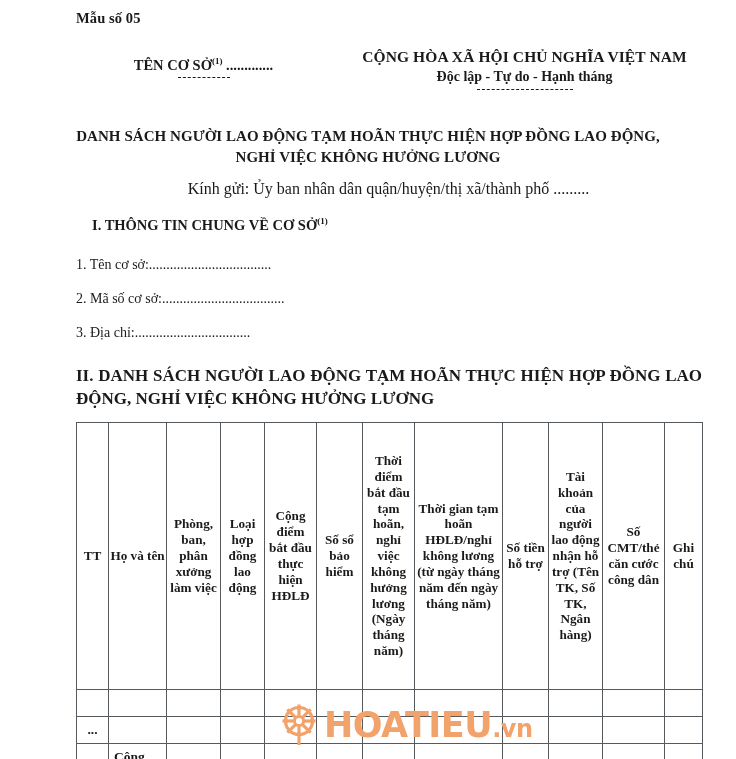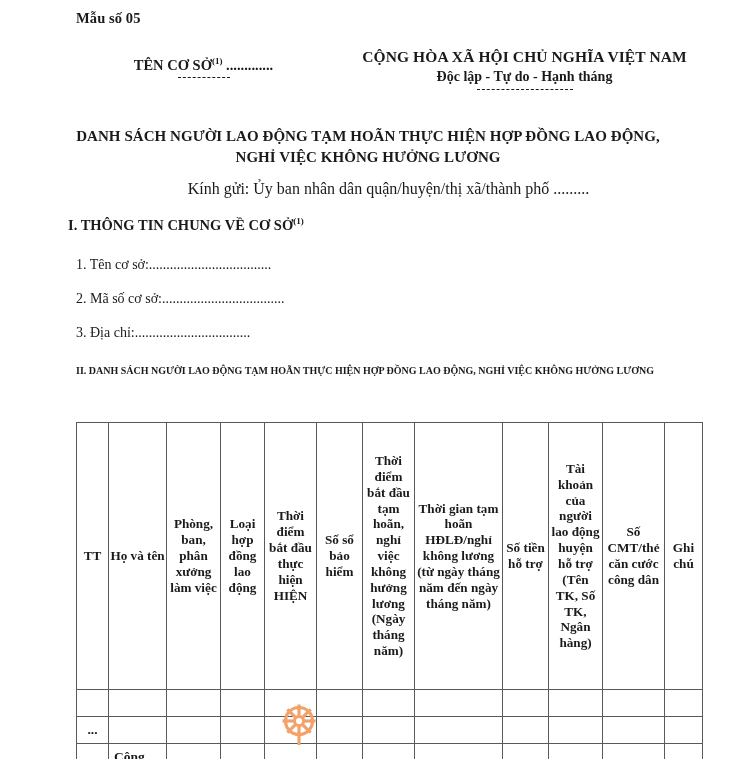--- a/index.html
+++ b/index.html
@@ -109,39 +109,39 @@
     font-size: 16px;
   }
 
   
   .sec-head {
     position: absolute;
     font-size: 14.5px;
     font-weight: bold;
   }
   .sec-head sup { font-size: 9px; vertical-align: super; }
-  #sec1-head { left: 68px; top: 216px; }
+  #sec1-head { left: 92px; top: 216px; }
 
   .field-line {
     position: absolute;
     left: 76px;
     font-size: 14px;
     white-space: nowrap;
   }
   #field-1 { top: 257px; }
   #field-2 { top: 291px; }
   #field-3 { top: 325px; }
 
   
   #sec2-head {
     position: absolute;
     left: 76px;
     top: 364px;
     width: 626px;
-    font-size: 10px;
+    font-size: 17px;
     font-weight: bold;
     line-height: 1.36;
     text-align: justify;
     text-align-last: left;
   }
 
   
   .tbl-wrap {
     position: absolute;
     left: 76px;
@@ -268,26 +268,26 @@
           <col class="c10">
           <col class="c11">
           <col class="c12">
       </colgroup>
       <thead>
         <tr>
           <th>TT</th>
           <th>Họ và tên</th>
           <th>Phòng, ban, phân xưởng làm việc</th>
           <th>Loại hợp đồng lao động</th>
-          <th>Thời điểm bắt đầu thực hiện HIỆN</th>
+          <th>Cộng điểm bắt đầu thực hiện HĐLĐ</th>
           <th>Số sổ bảo hiểm</th>
           <th>Thời điểm bắt đầu tạm hoãn, nghỉ việc không hưởng lương (Ngày tháng năm)</th>
           <th>Thời gian tạm hoãn HĐLĐ/nghỉ không lương (từ ngày tháng năm đến ngày tháng năm)</th>
           <th>Số tiền hỗ trợ</th>
-          <th>Tài khoản của người lao động huyện hỗ trợ (Tên TK, Số TK, Ngân hàng)</th>
+          <th>Tài khoản của người lao động nhận hỗ trợ (Tên TK, Số TK, Ngân hàng)</th>
           <th>Số CMT/thẻ căn cước công dân</th>
           <th>Ghi chú</th>
         </tr>
       </thead>
       <tbody>
         <tr>
           <td class="cell-tt"></td>
           <td class="cell-name"></td>
           <td></td>
           <td></td>
@@ -350,15 +350,16 @@
           <line x1="22" y1="25.6" x2="22" y2="33.5"></line>
           <line x1="9.5" y1="21" x2="17.4" y2="21"></line>
           <line x1="26.6" y1="21" x2="34.5" y2="21"></line>
           <line x1="13.2" y1="12.2" x2="18.7" y2="17.7"></line>
           <line x1="25.3" y1="24.3" x2="30.8" y2="29.8"></line>
           <line x1="30.8" y1="12.2" x2="25.3" y2="17.7"></line>
           <line x1="18.7" y1="24.3" x2="13.2" y2="29.8"></line>
         </g>
       </svg>
     </span>
+    <span class="wm-text"><span>HOATIEU</span><span class="tld">.vn</span></span>
   </div>
 
 </div>
 
 </body></html>

